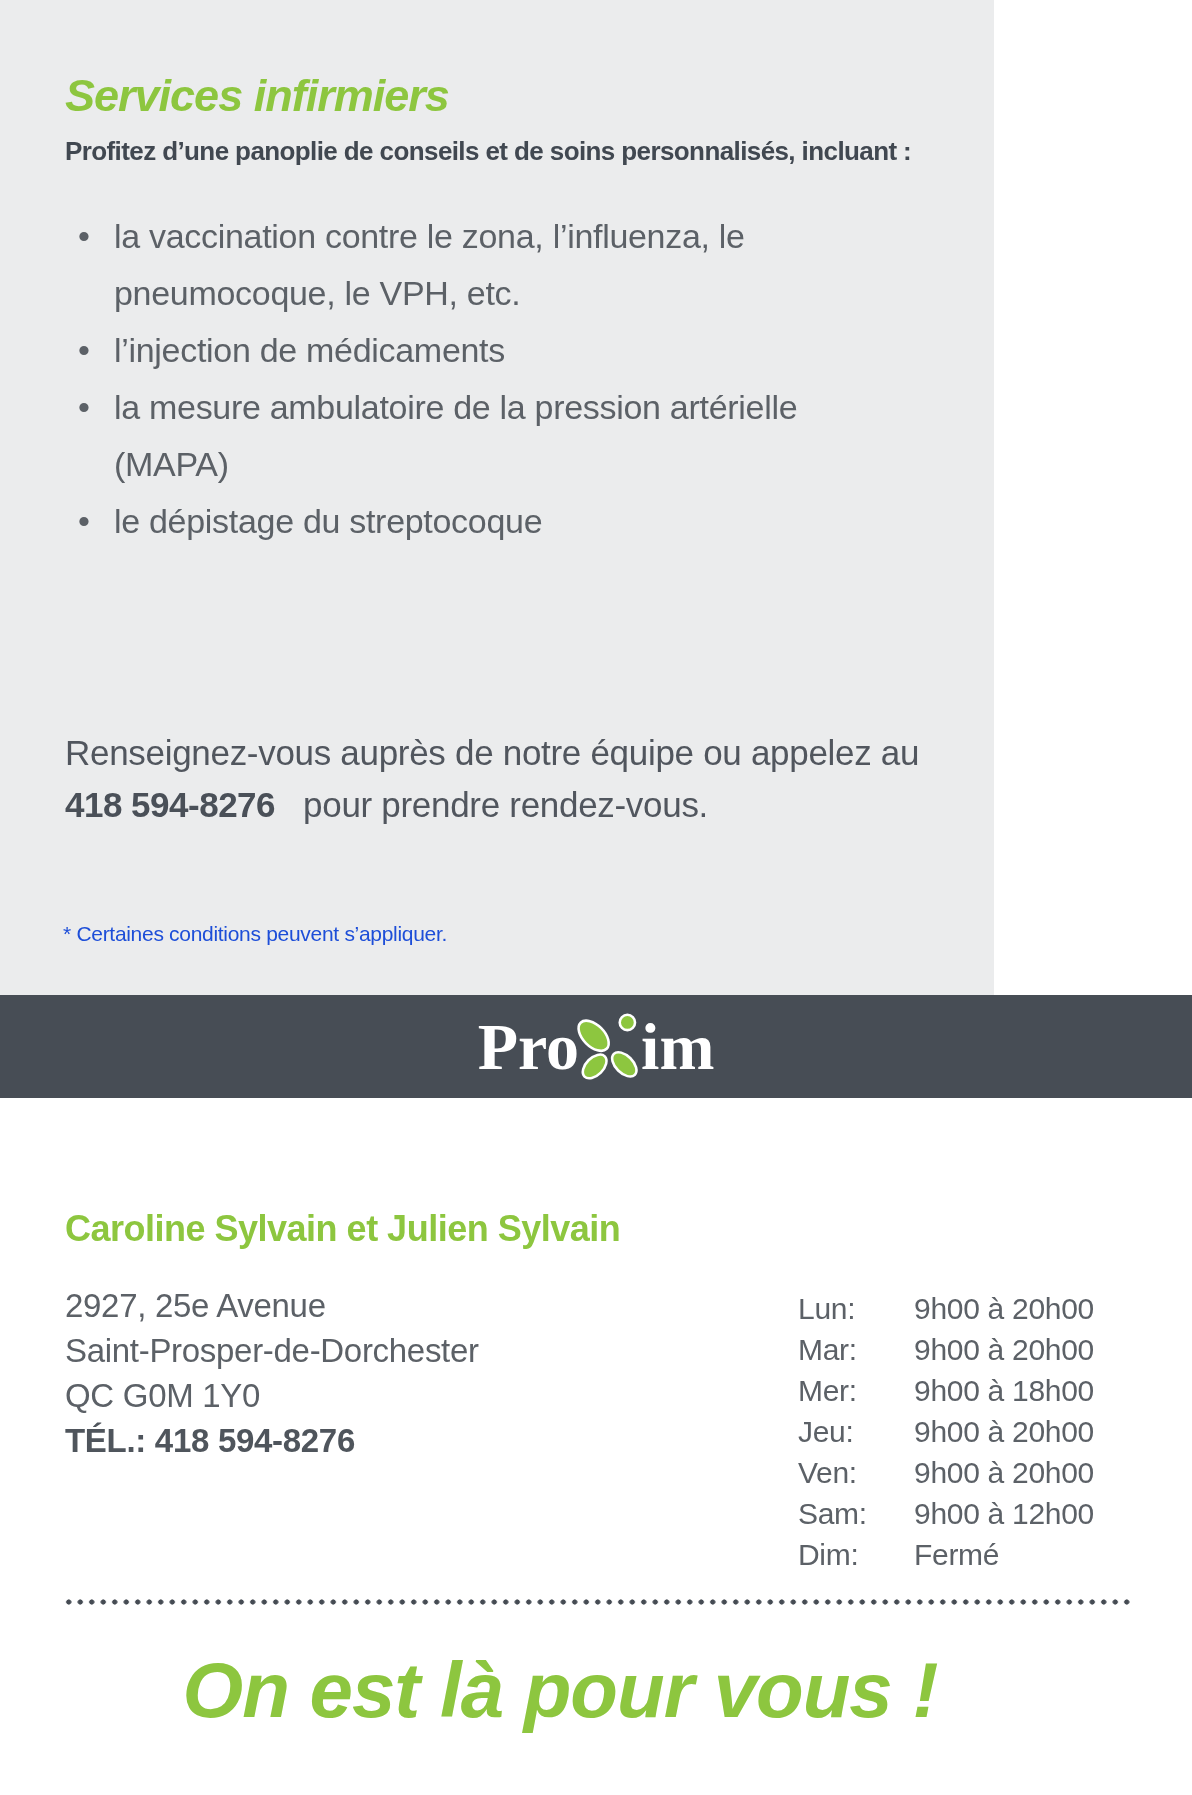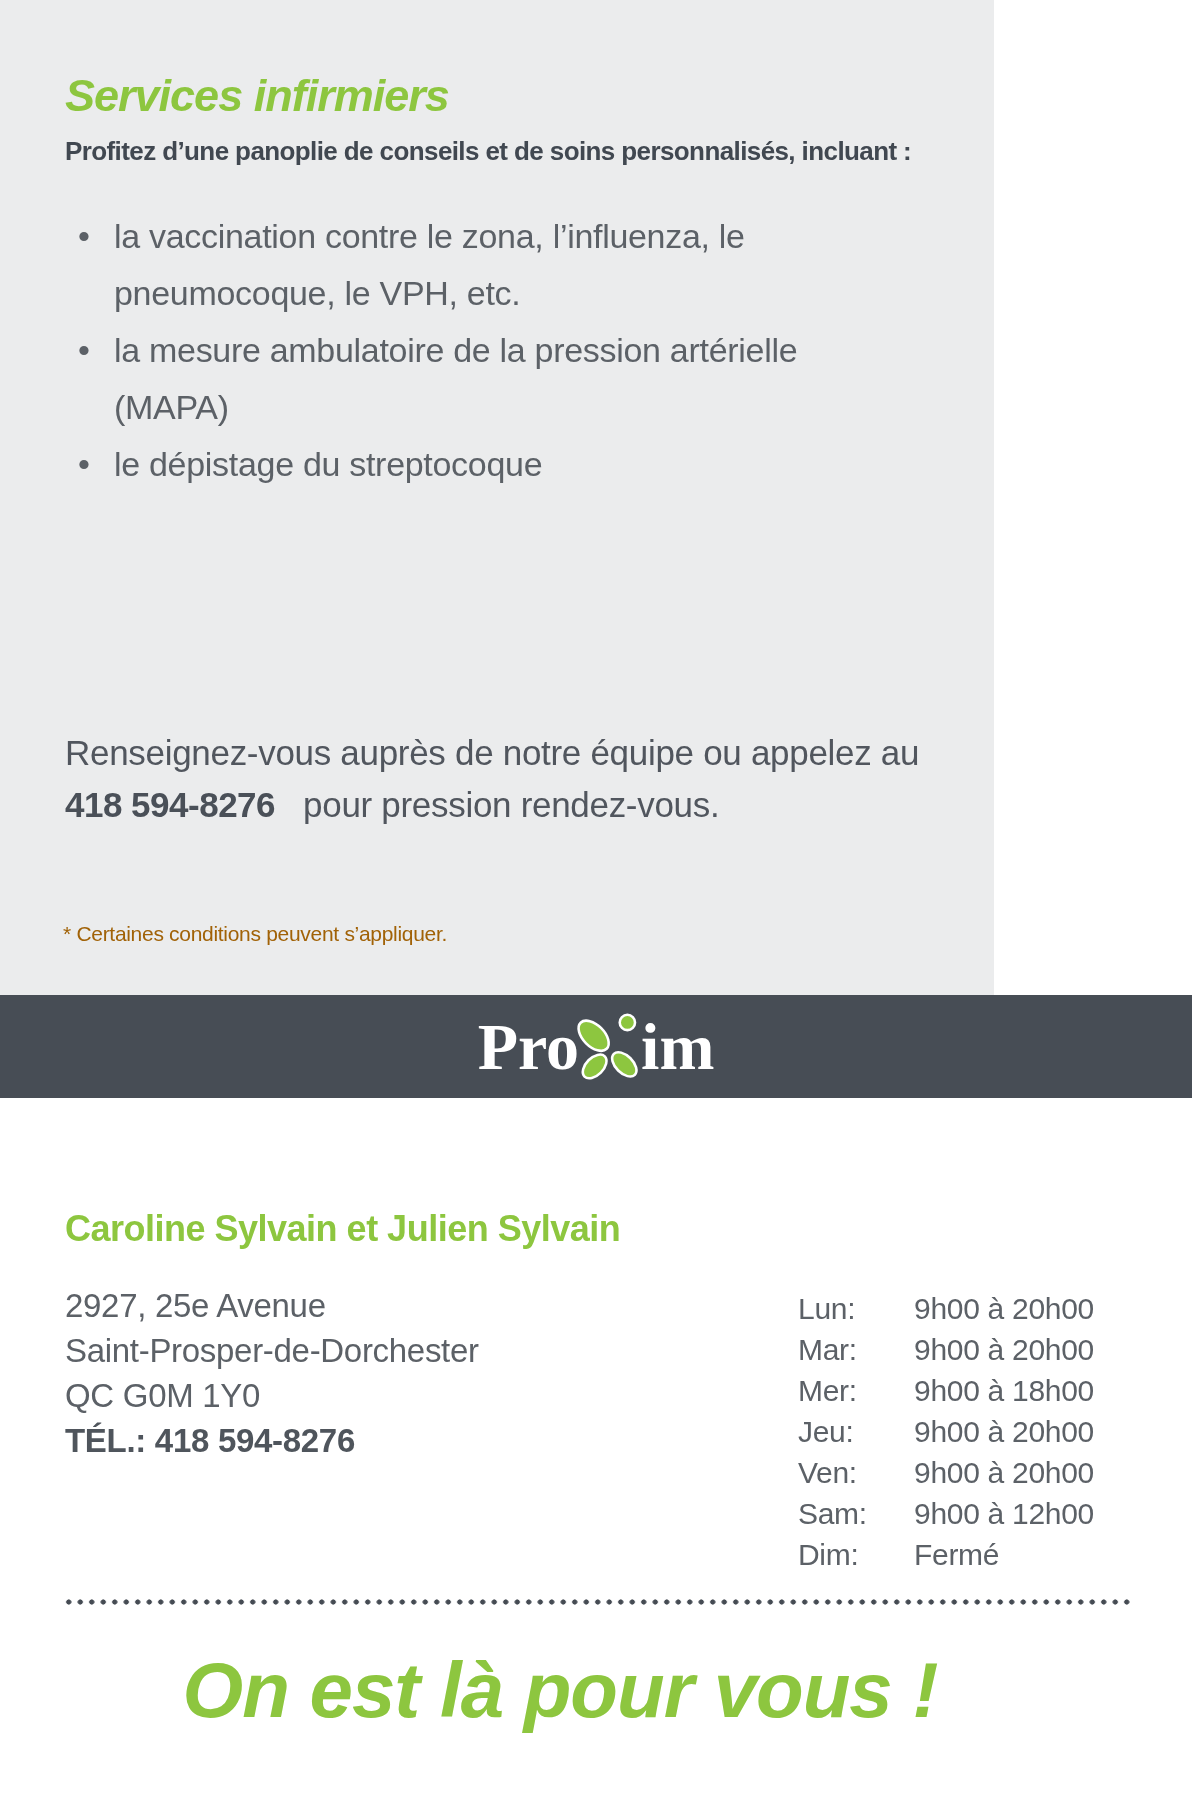--- a/index.html
+++ b/index.html
@@ -47,21 +47,21 @@
     position:absolute;top:727px;left:65px;margin:0;
     font-size:35px;line-height:52px;color:#505archives660;
     color:#51565e;
   }
   .contact-phone{
     font-weight:bold;color:#4a5058;
     margin-right:28px;letter-spacing:-0.5px;
   }
   .footnote{
     position:absolute;top:922px;left:63px;margin:0;
-    font-size:21px;color:#a16207;
+    font-size:21px;color:#1d4ed8;
   }
   
   .logo-band{
     position:absolute;top:995px;left:0;
     width:1192px;height:103px;
     background:#474d55;
     display:flex;align-items:center;justify-content:center;
   }
   .logo{
     display:flex;align-items:center;
@@ -108,27 +108,28 @@
 <body>
 
 <div class="page">
 
   <section class="top-panel">
     <h1 class="services-title">Services infirmiers</h1>
     <p class="intro">Profitez d’une panoplie de conseils et de soins personnalisés, incluant&nbsp;:</p>
 
     <ul class="bullet-list">
       <li>la vaccination contre le zona, l’influenza, le pneumocoque, le VPH, etc.</li>
+      <li>l’injection de médicaments</li>
       <li>la mesure ambulatoire de la pression artérielle (MAPA)</li>
       <li>le dépistage du streptocoque</li>
     </ul>
 
     <p class="contact-block">
       <span>Renseignez-vous auprès de notre équipe ou appelez au</span><br>
-      <span class="contact-phone">418 594-8276</span><span>pour pression rendez-vous.</span>
+      <span class="contact-phone">418 594-8276</span><span>pour prendre rendez-vous.</span>
     </p>
 
     <p class="footnote">* Certaines conditions peuvent s’appliquer.</p>
   </section>
 
   <section class="logo-band">
     <div class="logo">
       <span>Pro</span>
       <svg class="logo-x" width="72" height="92" viewBox="0 0 70 90" style="overflow:visible">
         <g stroke="#ffffff" stroke-width="2.5" fill="#8dc63f">

